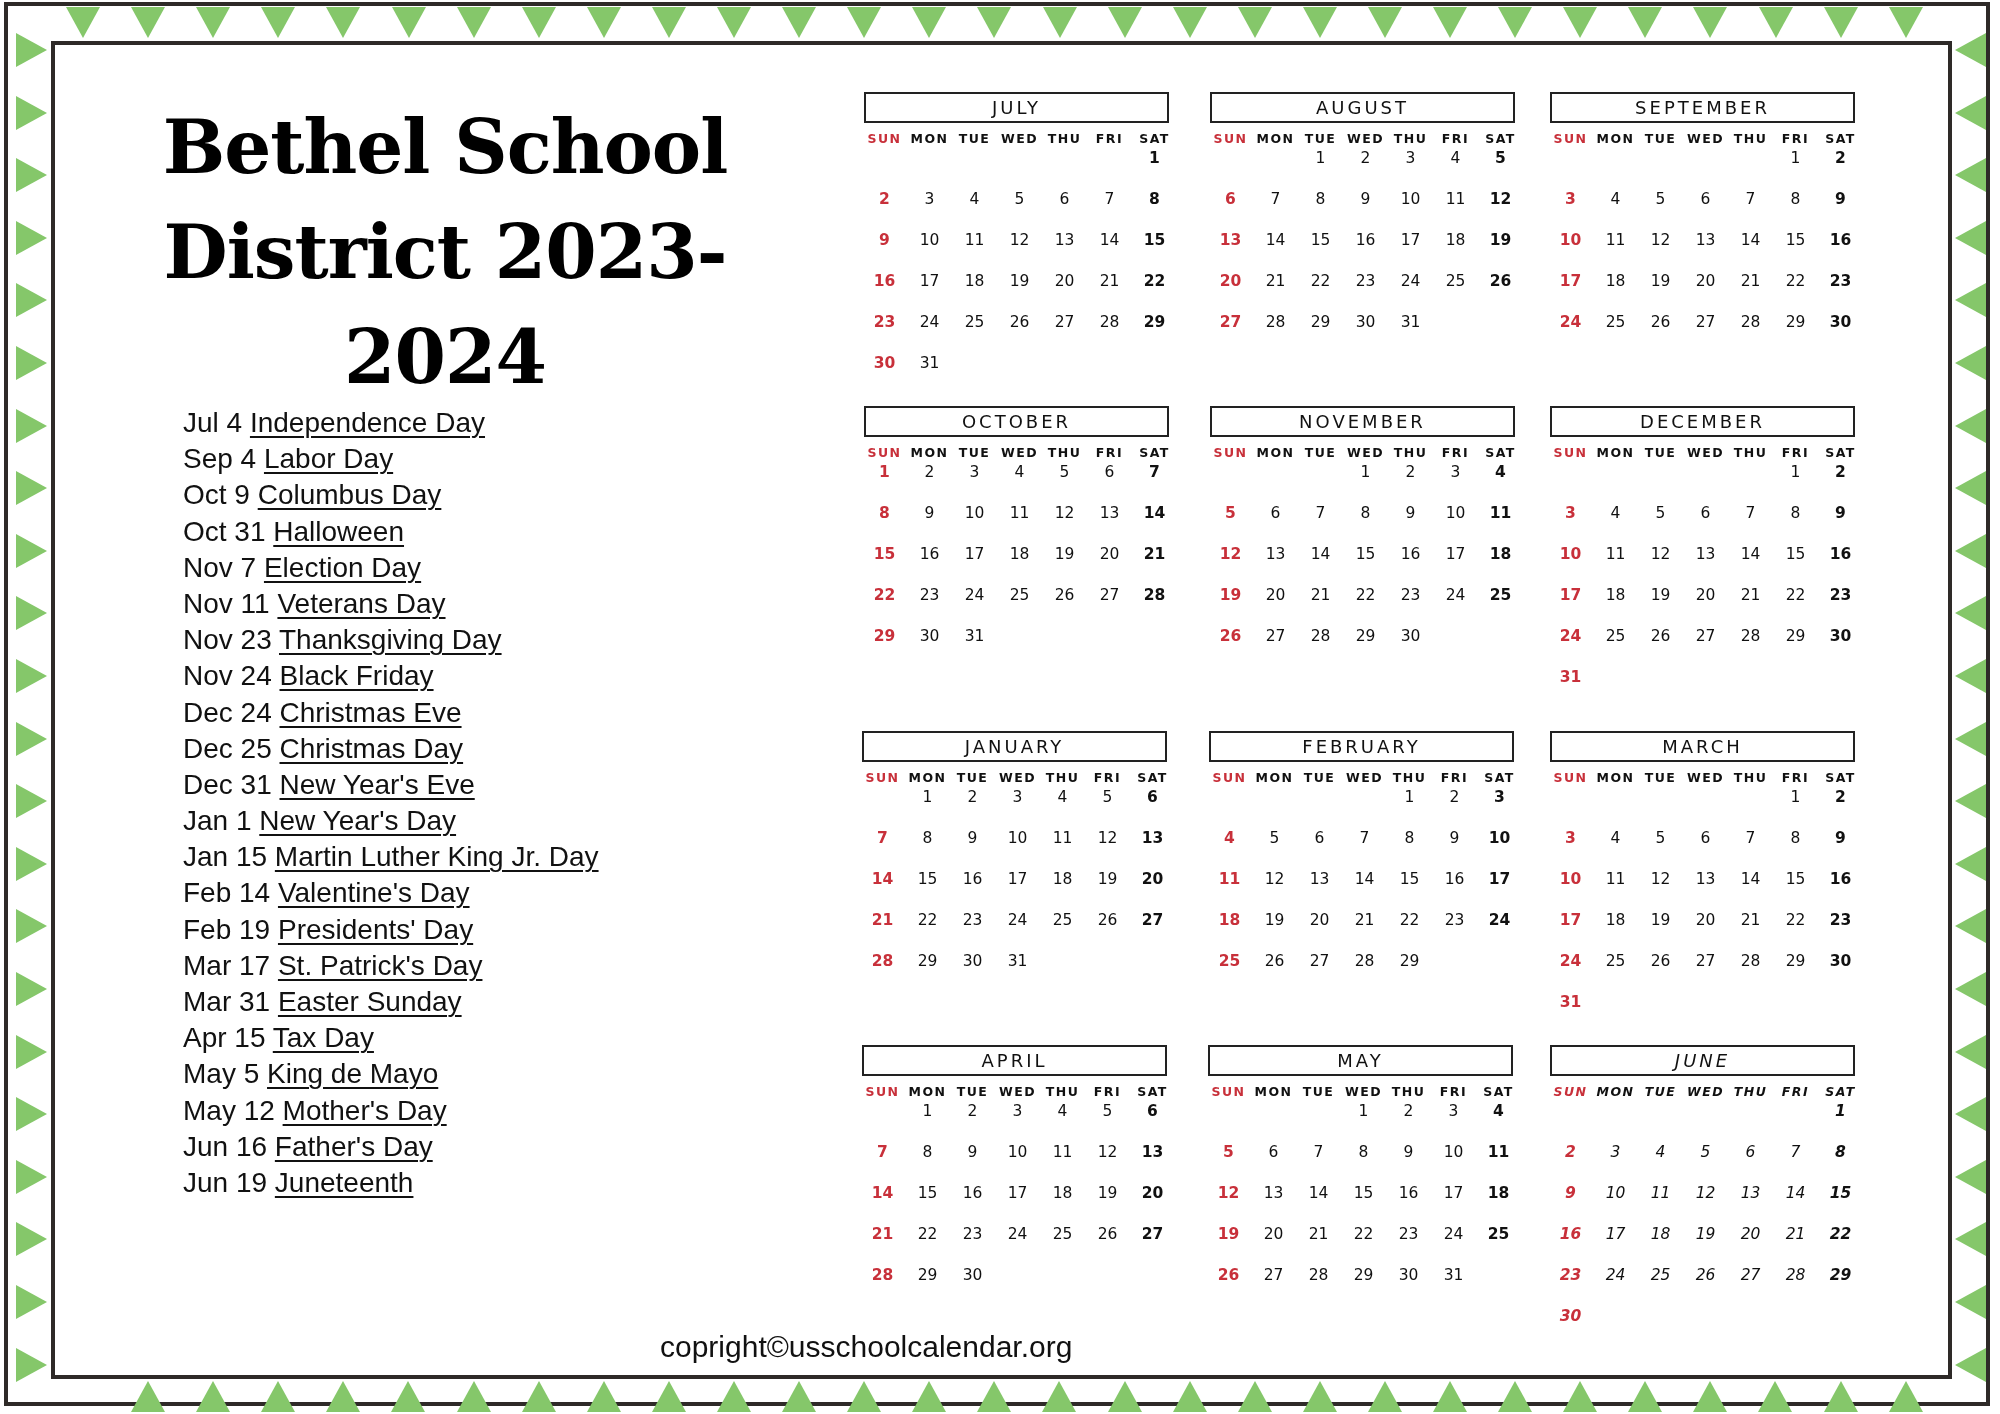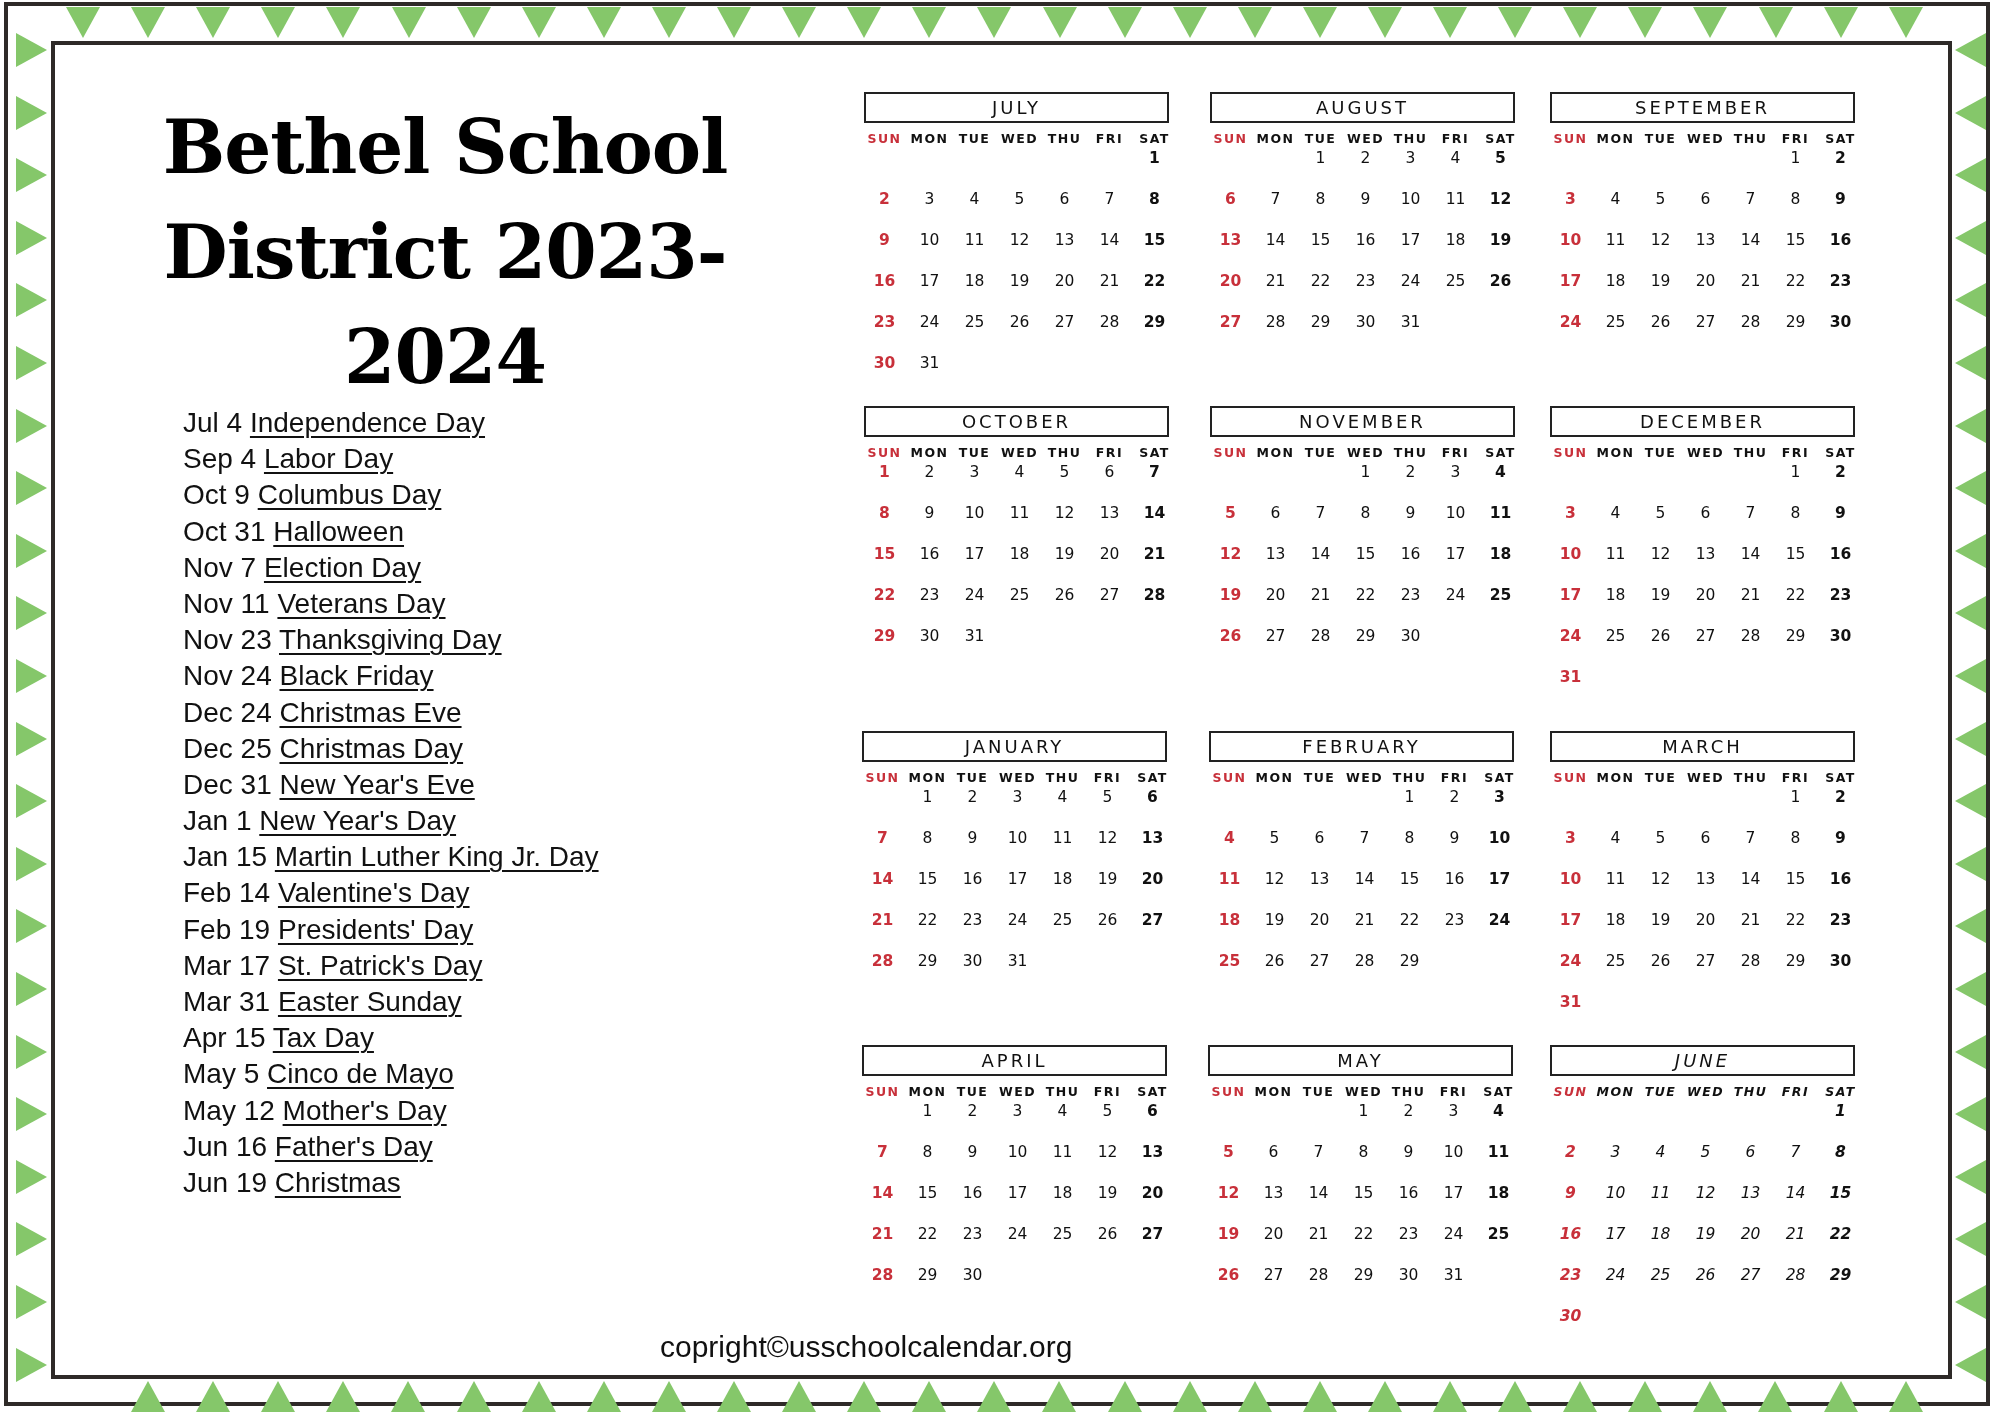--- a/index.html
+++ b/index.html
@@ -156,24 +156,24 @@
     <div class="holiday"><span>Dec 24</span> <span class="hname">Christmas Eve</span></div>
     <div class="holiday"><span>Dec 25</span> <span class="hname">Christmas Day</span></div>
     <div class="holiday"><span>Dec 31</span> <span class="hname">New Year's Eve</span></div>
     <div class="holiday"><span>Jan 1</span> <span class="hname">New Year's Day</span></div>
     <div class="holiday"><span>Jan 15</span> <span class="hname">Martin Luther King Jr. Day</span></div>
     <div class="holiday"><span>Feb 14</span> <span class="hname">Valentine's Day</span></div>
     <div class="holiday"><span>Feb 19</span> <span class="hname">Presidents' Day</span></div>
     <div class="holiday"><span>Mar 17</span> <span class="hname">St. Patrick's Day</span></div>
     <div class="holiday"><span>Mar 31</span> <span class="hname">Easter Sunday</span></div>
     <div class="holiday"><span>Apr 15</span> <span class="hname">Tax Day</span></div>
-    <div class="holiday"><span>May 5</span> <span class="hname">Cinco de Mayo</span></div>
+    <div class="holiday"><span>May 5</span> <span class="hname">King de Mayo</span></div>
     <div class="holiday"><span>May 12</span> <span class="hname">Mother's Day</span></div>
     <div class="holiday"><span>Jun 16</span> <span class="hname">Father's Day</span></div>
-    <div class="holiday"><span>Jun 19</span> <span class="hname">Christmas</span></div>
+    <div class="holiday"><span>Jun 19</span> <span class="hname">Juneteenth</span></div>
   </div>
 
 <div id="calendars">
     <div class="month" style="left: 864px; top: 92px;">
       <div class="month-box">JULY</div>
       <div class="weekdays">
         <div class="wd sun">SUN</div>
         <div class="wd">MON</div>
         <div class="wd">TUE</div>
         <div class="wd">WED</div>

